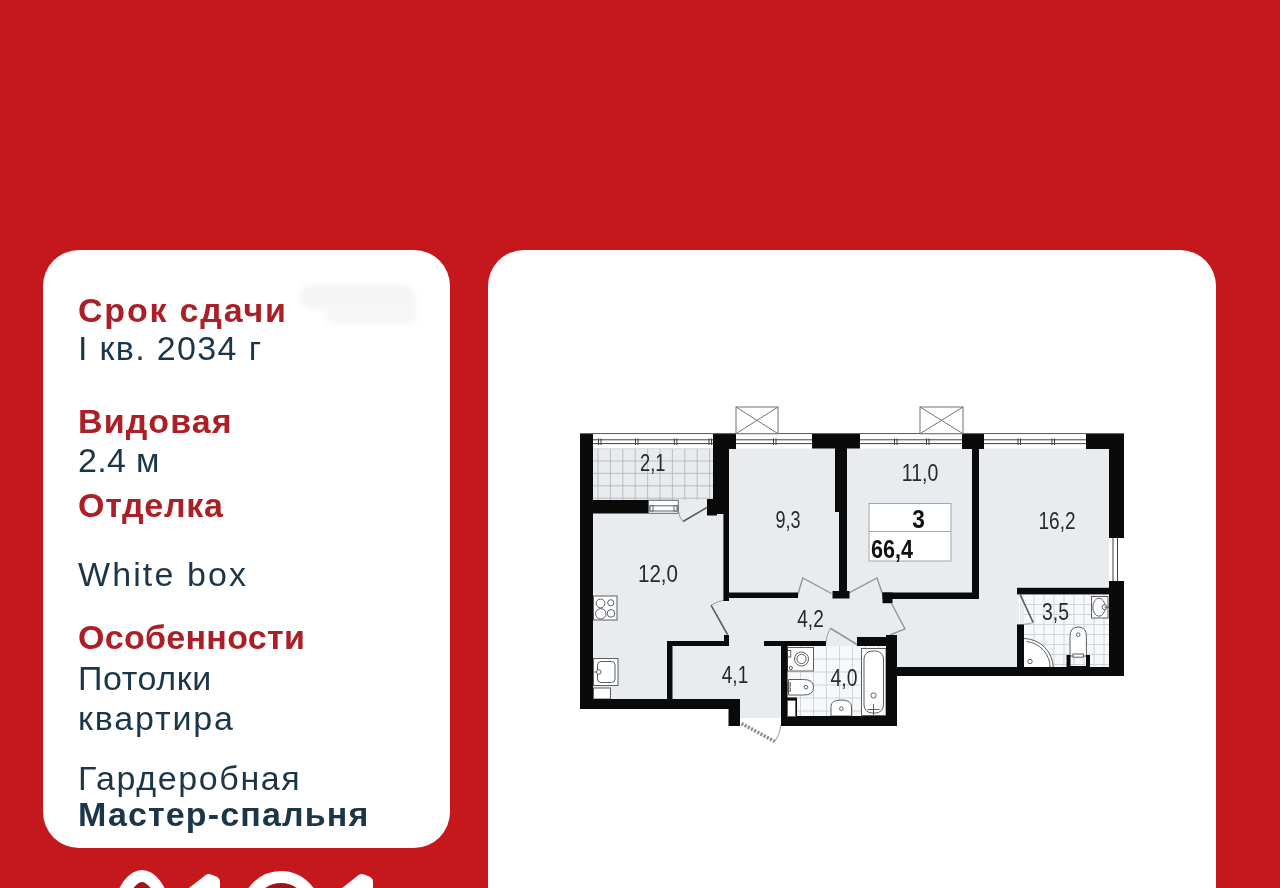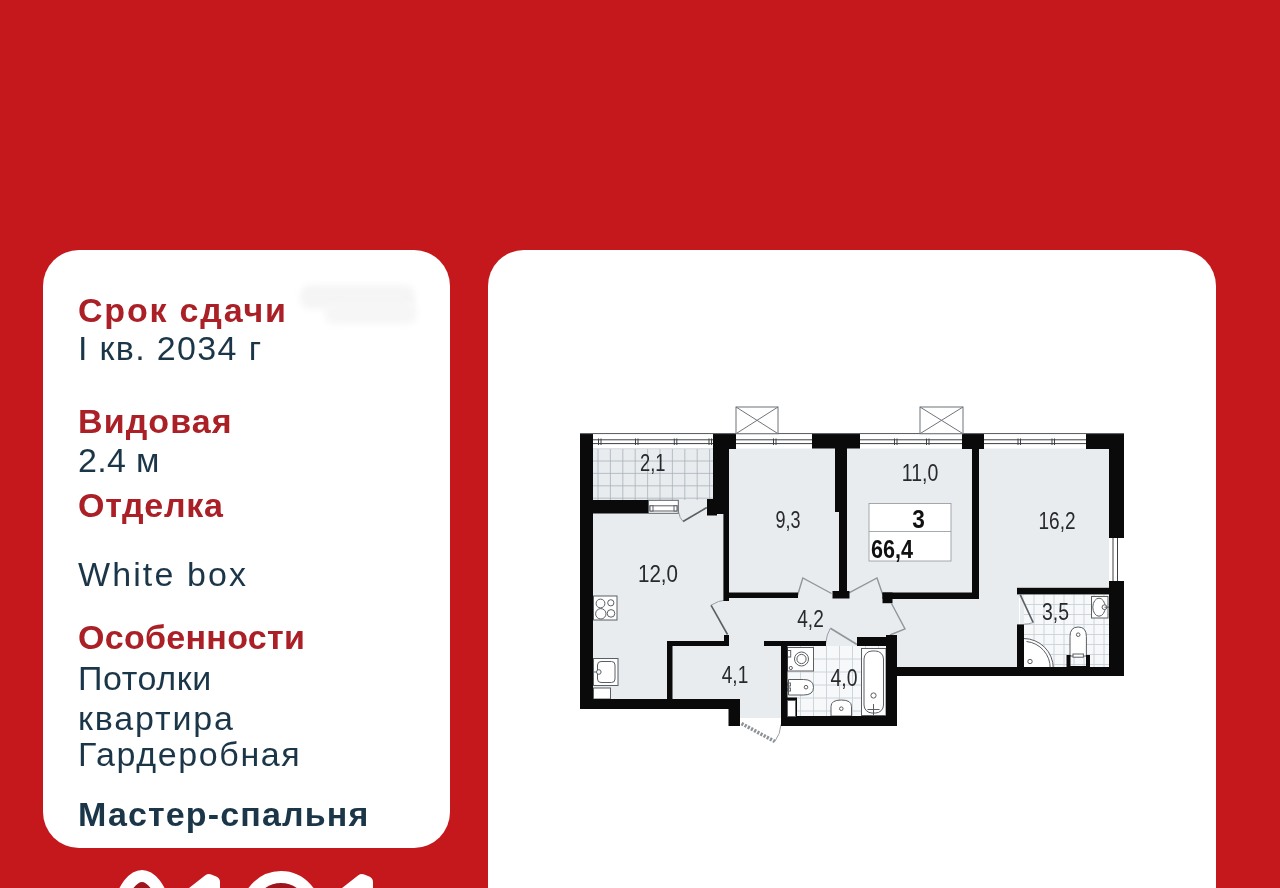--- a/index.html
+++ b/index.html
@@ -33,21 +33,21 @@
 <div class="hd" style="top:488px;letter-spacing:0.7px;">Отделка</div>
 
 <div class="vl" style="top:557px;letter-spacing:2.1px;">White box</div>
 
 <div class="hd" style="top:620.2px;letter-spacing:0.3px;text-align:right;">Особенности</div>
 
 <div class="vl" style="top:660.6px;letter-spacing:0.6px;">Потолки</div>
 
 <div class="vl" style="top:701px;letter-spacing:1.85px;">квартира</div>
 
-<div class="vl" style="top:737px;letter-spacing:1.6px;">Гардеробная</div>
+<div class="vl" style="top:761px;letter-spacing:1.6px;">Гардеробная</div>
 
 <div class="vl" style="top:797px;letter-spacing:1.15px;font-weight:bold;">Мастер-спальня</div>
 <svg width="1280" height="888" viewBox="0 0 1280 888">
 
 <rect x="593" y="440" width="120" height="62" fill="#e8ecef"></rect>
 
 <rect x="593" y="500" width="138" height="202" fill="#e8ecef"></rect>
 
 <rect x="724" y="443" width="114" height="152" fill="#e8ecef"></rect>
 

